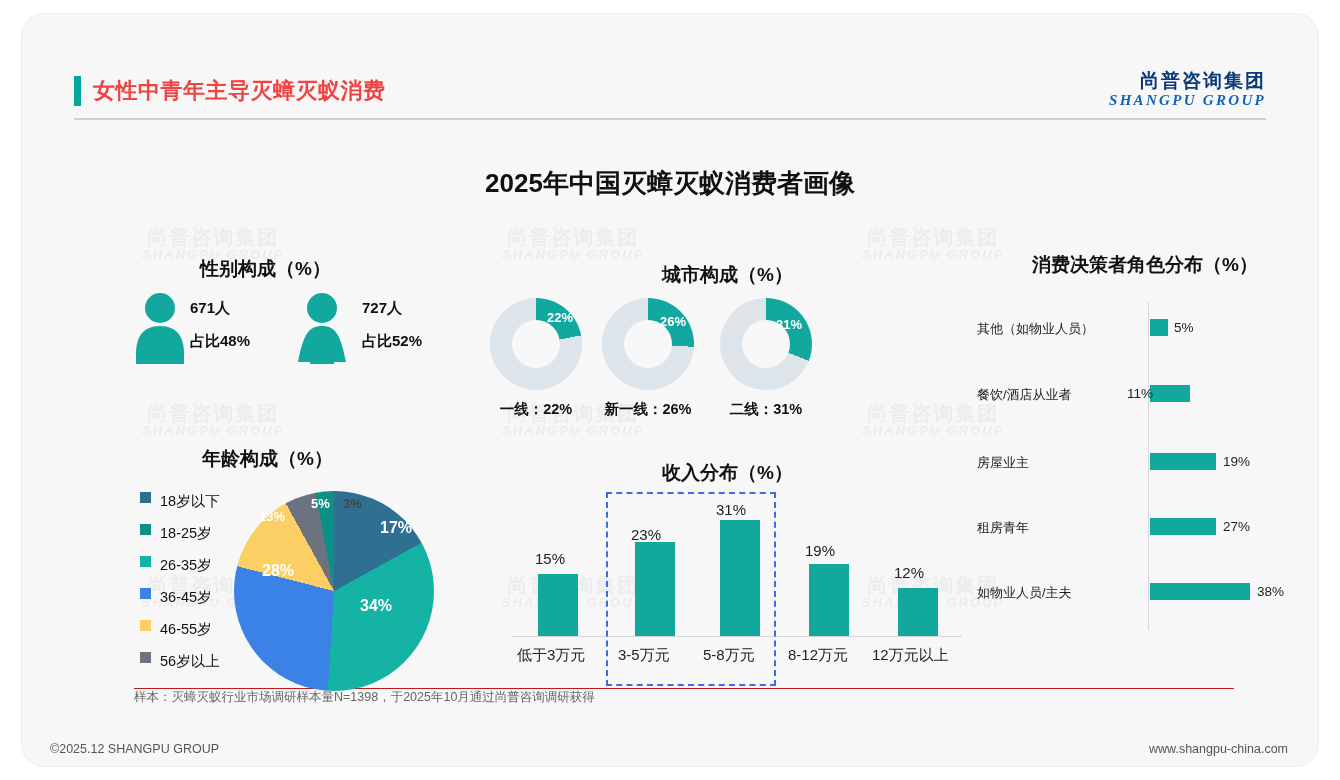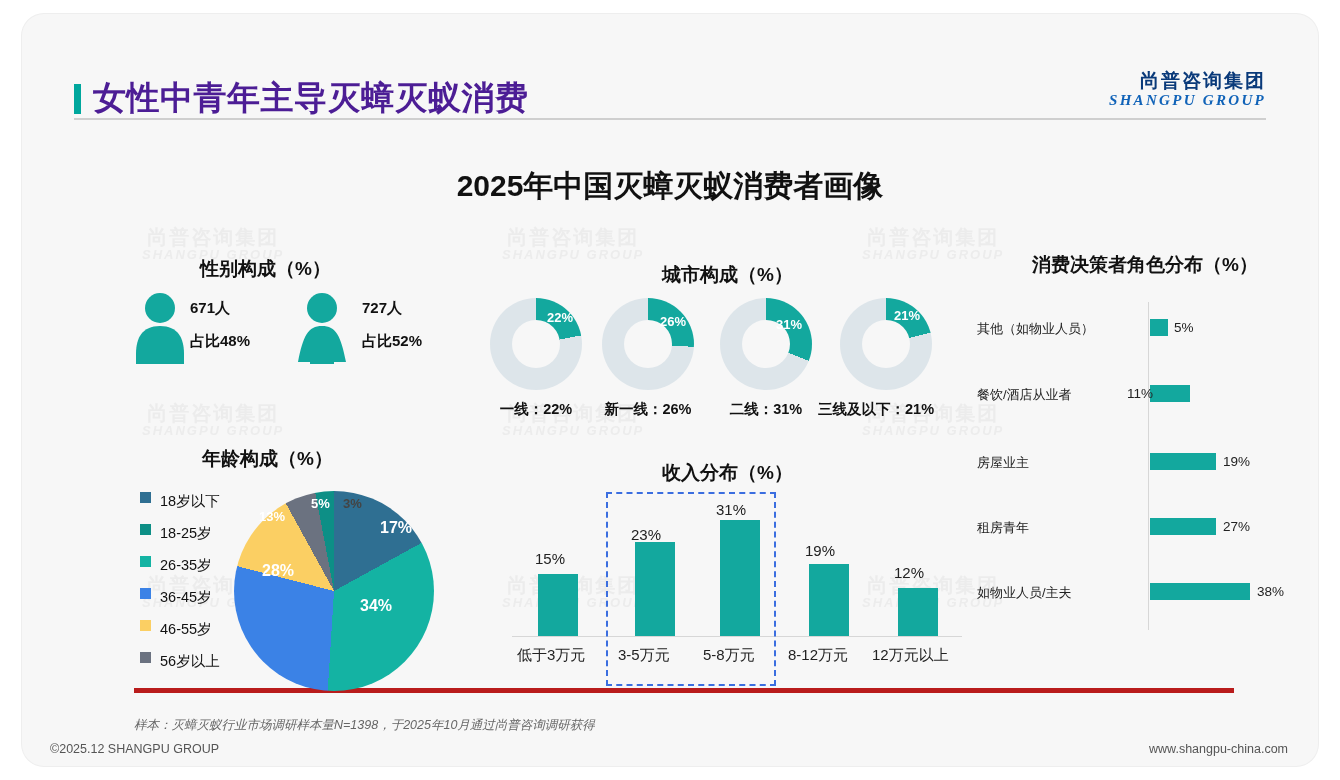--- a/index.html
+++ b/index.html
@@ -2,25 +2,25 @@
 <html lang="zh"><head>
 <meta charset="utf-8">
 <style>
   html,body{margin:0;padding:0;background:#ffffff;}
   body{font-family:"Liberation Sans","DejaVu Sans",sans-serif;}
   .page{position:relative;width:1340px;height:780px;background:#ffffff;overflow:hidden;}
   .slide{position:absolute;left:22px;top:14px;width:1296px;height:752px;background:#f7f7f7;border-radius:22px;box-shadow:0 0 0 1px #eeeeee;}
   .header{position:absolute;left:52px;top:48px;width:1192px;height:56px;border-bottom:2px solid #cfcfcf;}
   .title-bar{position:absolute;left:52px;top:62px;display:flex;align-items:center;}
   .title-accent{width:7px;height:30px;background:#00a79d;margin-right:12px;}
-  .title-text{font-size:33px;font-weight:bold;color:#4c1d95;letter-spacing:.5px;}
+  .title-text{font-size:22px;font-weight:bold;color:#ef4444;letter-spacing:.5px;}
   .logo{position:absolute;right:52px;top:56px;text-align:right;line-height:1.15;}
   .logo-cn{font-size:19px;font-weight:bold;color:#0a3a7a;letter-spacing:2px;font-family:"DejaVu Sans",sans-serif;}
   .logo-en{font-size:15px;font-weight:bold;color:#1163b8;letter-spacing:2.3px;font-style:italic;font-family:"Liberation Serif",serif;}
-  .main-title{position:absolute;left:0;top:152px;width:1296px;text-align:center;font-size:30px;font-weight:bold;color:#111;}
+  .main-title{position:absolute;left:0;top:152px;width:1296px;text-align:center;font-size:26px;font-weight:bold;color:#111;}
   .wm{position:absolute;color:#ececec;font-weight:bold;pointer-events:none;user-select:none;z-index:0;line-height:1.1;text-align:center;}
   .wm .l1{font-size:20px;letter-spacing:2px;}
   .wm .l2{font-size:13px;letter-spacing:2px;font-style:italic;}
   .sec-title{position:absolute;font-size:19px;font-weight:bold;color:#111;z-index:2;}
   .z{position:absolute;z-index:2;}
   .g-label{font-size:15px;font-weight:bold;color:#111;}
 
   
   .donut-wrap{position:absolute;z-index:2;}
   .donut{position:relative;width:92px;height:92px;border-radius:50%;}
@@ -41,21 +41,21 @@
   .inc-val{position:absolute;font-size:15px;color:#222;z-index:3;}
   .inc-cat{position:absolute;font-size:15px;color:#222;z-index:3;white-space:nowrap;}
   .dash-box{position:absolute;border:2px dashed #3b6ee0;z-index:2;}
 
   
   .role-axis{position:absolute;width:1px;background:#d7d7d7;z-index:2;}
   .role-bar{position:absolute;background:#13a89e;z-index:2;height:17px;}
   .role-lab{position:absolute;font-size:13px;color:#222;text-align:left;z-index:3;white-space:nowrap;}
   .role-val{position:absolute;font-size:13.5px;color:#222;z-index:3;}
 
-  .note{position:absolute;left:112px;top:674px;width:1100px;font-size:12.5px;color:#666;padding-top:24px;border-top:5px solid #b91c1c;font-style:italic;}
+  .note{position:absolute;left:112px;top:674px;width:1100px;font-size:12.5px;color:#666;padding-top:0;border-top:1px solid #b91c1c;}
   .footer-left{position:absolute;left:50px;bottom:24px;font-size:12.5px;color:#555;}
   .footer-right{position:absolute;right:52px;bottom:24px;font-size:12.5px;color:#555;}
 </style>
 </head>
 <body>
 
 <div class="page">
   <div class="slide">
 
     <div class="wm" style="left:120px;top:212px;">
@@ -183,25 +183,20 @@
       <div class="donut-badge" style="left:58px;top:16px;">26%</div>
       <div class="donut-cap" style="width:92px;">新一线：26%</div>
     </div>
 
     <div class="donut-wrap" style="left:698px;top:284px;">
       <div class="donut" style="background:conic-gradient(#13a89e 0deg 111.6deg, #dde5ea 111.6deg 360deg);"></div>
       <div class="donut-badge" style="left:56px;top:19px;">31%</div>
       <div class="donut-cap" style="width:92px;">二线：31%</div>
     </div>
 
-    <div class="donut-wrap" style="left:818px;top:284px;">
-      <div class="donut" style="background:conic-gradient(#13a89e 0deg 75.6deg, #dde5ea 75.6deg 360deg);"></div>
-      <div class="donut-badge" style="left:54px;top:10px;">21%</div>
-      <div class="donut-cap" style="width:92px;margin-left:-22px;">三线及以下：21%</div>
-    </div>
 
     <div class="sec-title" style="left:640px;top:446px;">收入分布（%）</div>
 
     <div class="inc-axis" style="left:490px;top:622px;width:450px;"></div>
     <div class="dash-box" style="left:584px;top:478px;width:166px;height:190px;"></div>
 
     <div class="inc-bar" style="left:516px;top:560px;width:40px;height:62px;"></div>
     <div class="inc-val" style="left:513px;top:536px;">15%</div>
     <div class="inc-cat" style="left:495px;top:632px;">低于3万元</div>
 

